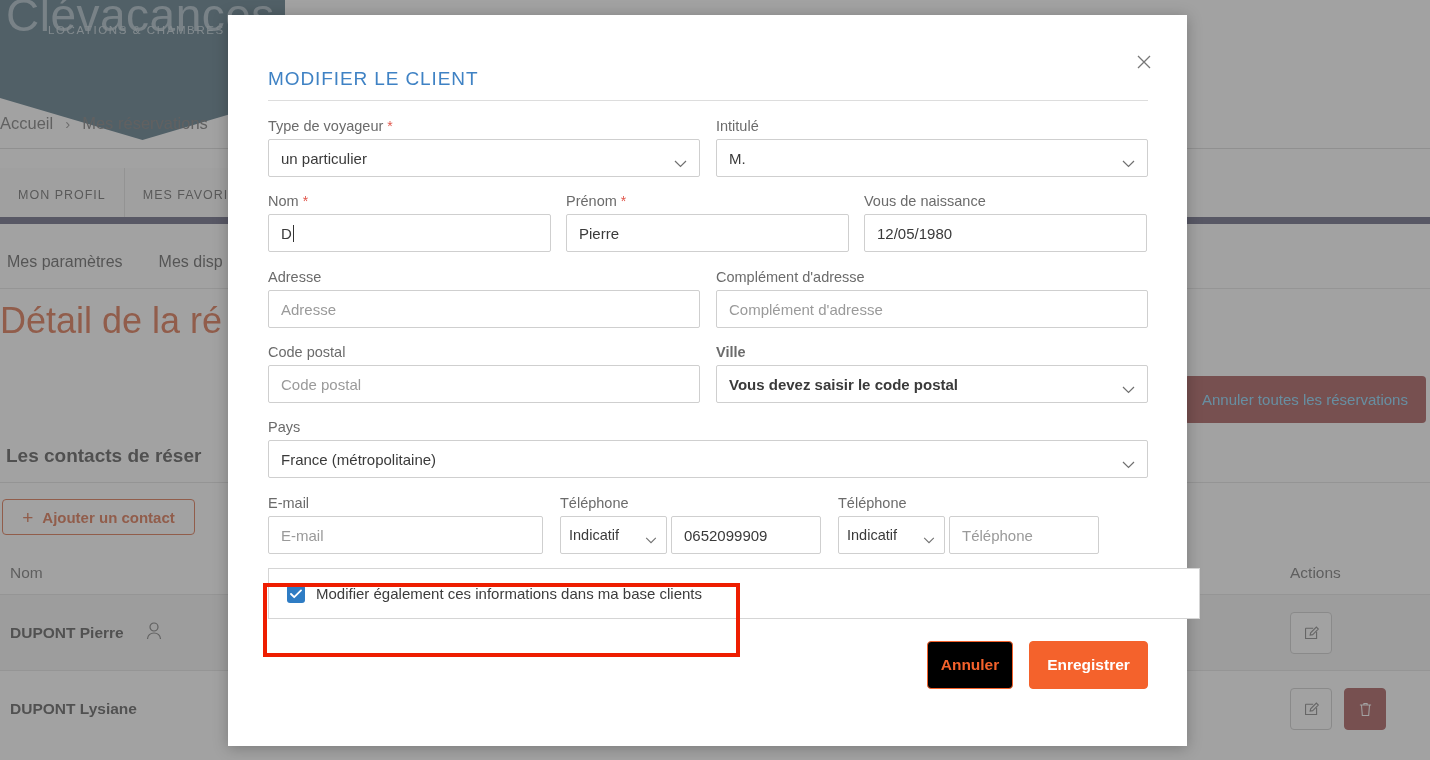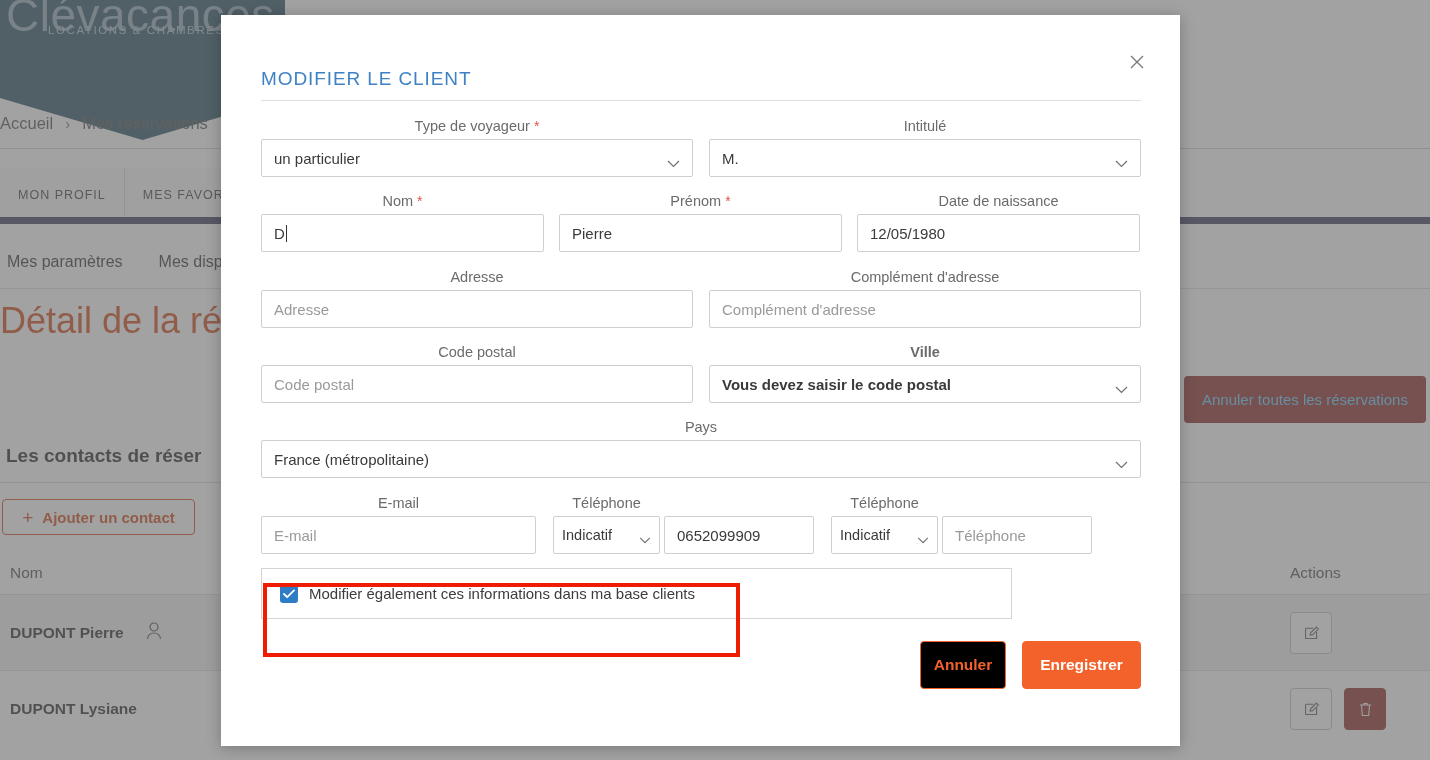--- a/index.html
+++ b/index.html
@@ -137,26 +137,25 @@
 
   
   #dim {
     position: absolute; inset: 0;
     background: rgba(85,85,85,0.55);
     z-index: 50;
   }
 
   
   #modal {
-    position: absolute; left: 221px; top: 15px;
+    position: absolute; left: 228px; top: 15px;
     width: 959px; height: 731px;
     background: #ffffff;
     z-index: 60;
     box-shadow: 0 2px 14px rgba(0,0,0,0.25);
-    text-align: center;
   }
   .modal-close {
     position: absolute; right: 30px; top: 34px;
     width: 26px; height: 26px; color: #777;
     display: flex; align-items: center; justify-content: center;
   }
   .modal-title {
     position: absolute; left: 40px; top: 53px;
     font-size: 19px; color: #3f82c4; letter-spacing: 0.9px; font-weight: 400;
   }
@@ -216,21 +215,21 @@
   .r6 .g-mail { width: 275px; }
   .r6 .g-ind1 { width: 107px; margin-left: 17px; }
   .r6 .g-tel1 { width: 150px; margin-left: 4px; }
   .r6 .g-ind2 { width: 107px; margin-left: 17px; }
   .r6 .g-tel2 { width: 150px; margin-left: 4px; }
   .ctrl.small { padding: 0 8px; font-size: 14.5px; }
   .ctrl.small .chev { right: 8px; }
 
   
   .cb-band {
-    margin-top: 14px; width: 751px; height: 51px;
+    margin-top: 14px; width: 932px; height: 51px;
     border: 1px solid #d5d5d5; background: #fff;
     display: flex; align-items: center; padding-left: 18px; gap: 11px;
   }
   .cbox {
     width: 18px; height: 18px; border-radius: 3px;
     background: #2e7cc4; display: flex; align-items: center; justify-content: center;
     flex: 0 0 auto;
   }
   .cb-text { font-size: 15px; color: #3c3c3c; }
 
@@ -403,21 +402,21 @@
         <div class="grp g-b">
           <label class="fld-label">
             <span>Prénom</span>
             <span class="req"> *</span>
           </label>
           <div class="ctrl">
             <span>Pierre</span>
           </div>
         </div>
         <div class="grp g-c">
-          <label class="fld-label">Date de naissance</label>
+          <label class="fld-label">Vous de naissance</label>
           <div class="ctrl">
             <span>12/05/1980</span>
           </div>
         </div>
       </div>
 
       <div class="row r3">
         <div class="grp g-a">
           <label class="fld-label">Adresse</label>
           <div class="ctrl ph">

